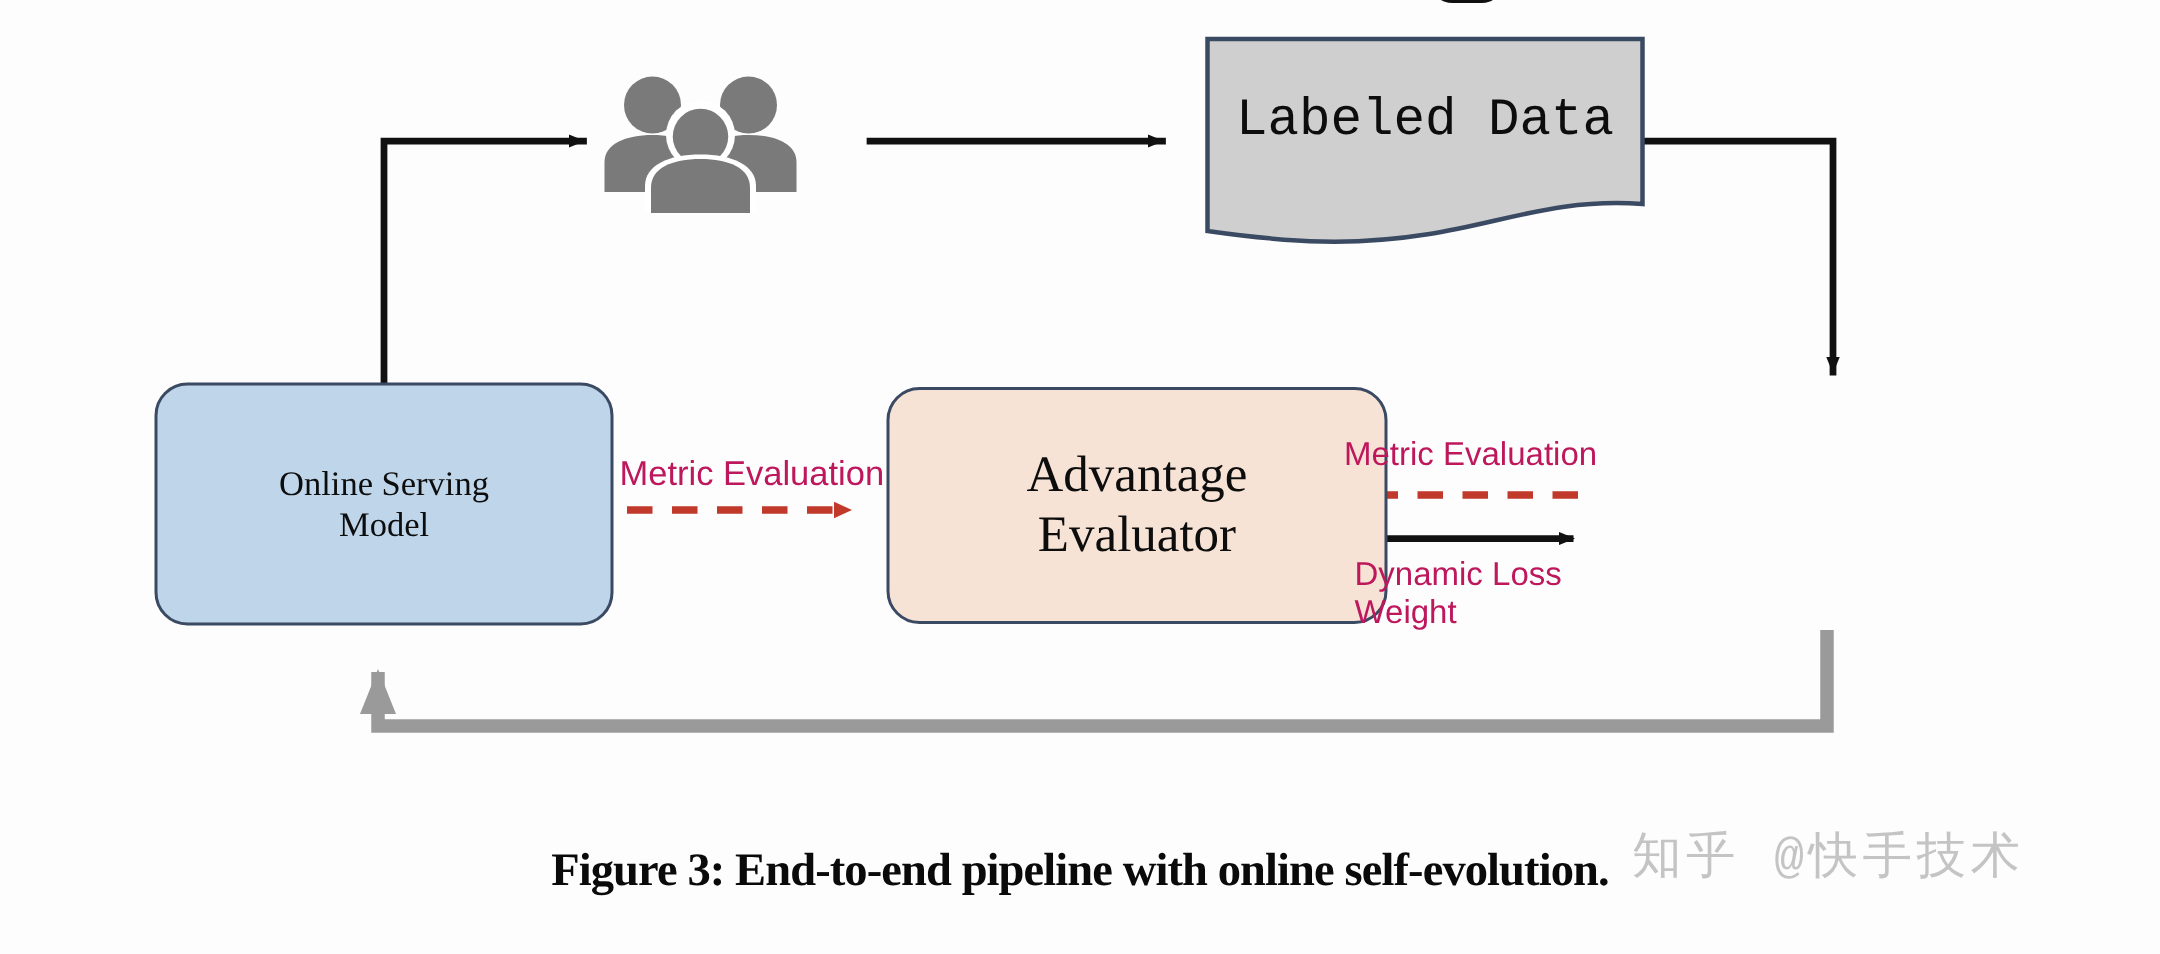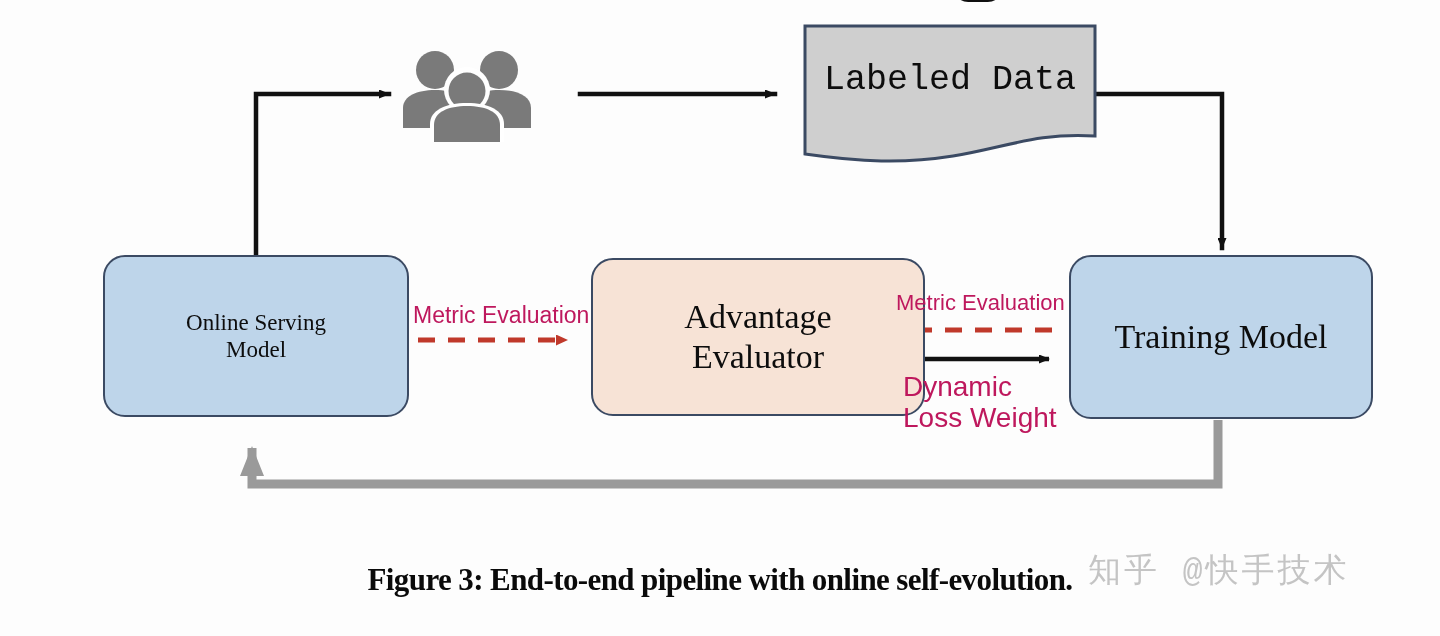--- a/index.html
+++ b/index.html
@@ -101,21 +101,21 @@
     font-size: 23px;
   }
   .lbl-metric-right {
     left: 896px; top: 291px;
     font-size: 22px;
   }
   .lbl-dynamic {
     left: 903px; top: 371px;
     width: 156px;
     white-space: normal;
-    font-size: 28px;
+    font-size: 22px;
   }
 
   
   .caption {
     position: absolute;
     left: 0; top: 562px;
     width: 1440px;
     text-align: center;
     font-family: "Liberation Serif", serif;
     font-weight: bold;
@@ -224,23 +224,20 @@
     </div>
   </div>
 
   <div class="node rbox node-advantage">
     <div>
       <div>Advantage</div>
       <div>Evaluator</div>
     </div>
   </div>
 
-  <div class="node rbox node-training">
-    <div>Training Model</div>
-  </div>
 
   <div class="edge-label lbl-metric-left">Metric Evaluation</div>
 
   <div class="edge-label lbl-metric-right">Metric Evaluation</div>
 
   <div class="edge-label lbl-dynamic">Dynamic Loss Weight</div>
 
   <div class="caption">Figure 3: End-to-end pipeline with online self-evolution.</div>
 
   <div class="watermark">知乎 @快手技术</div>

